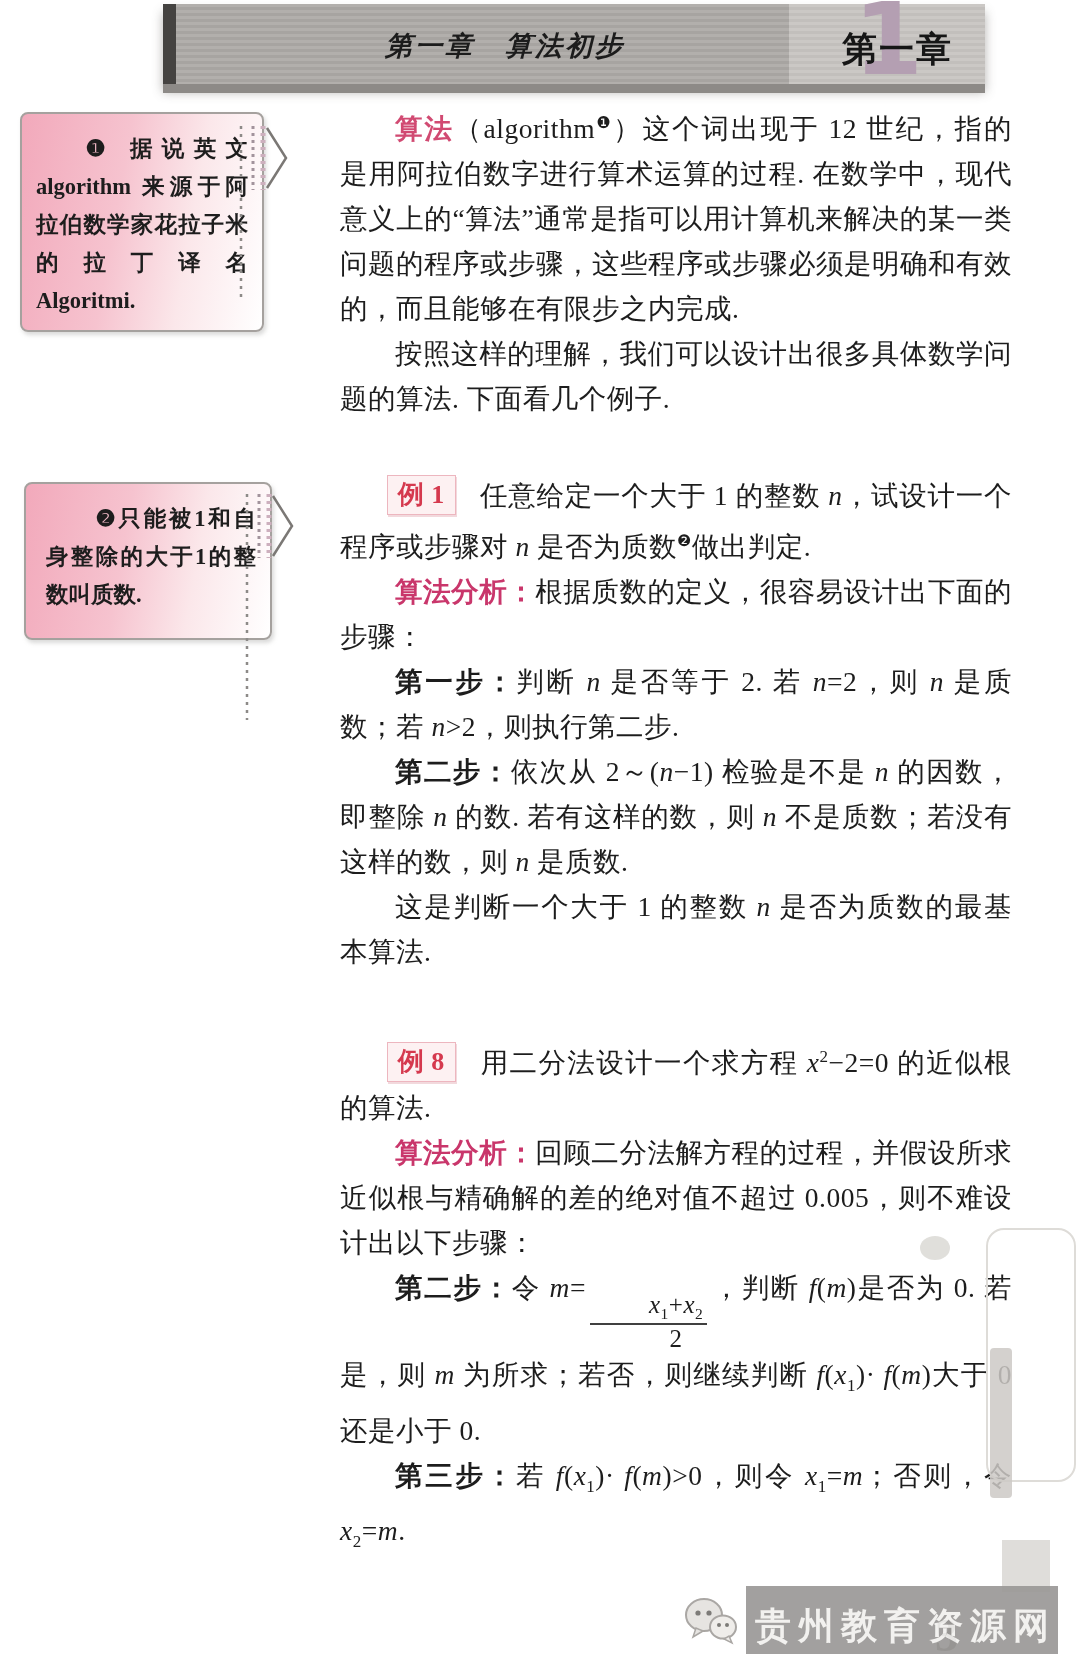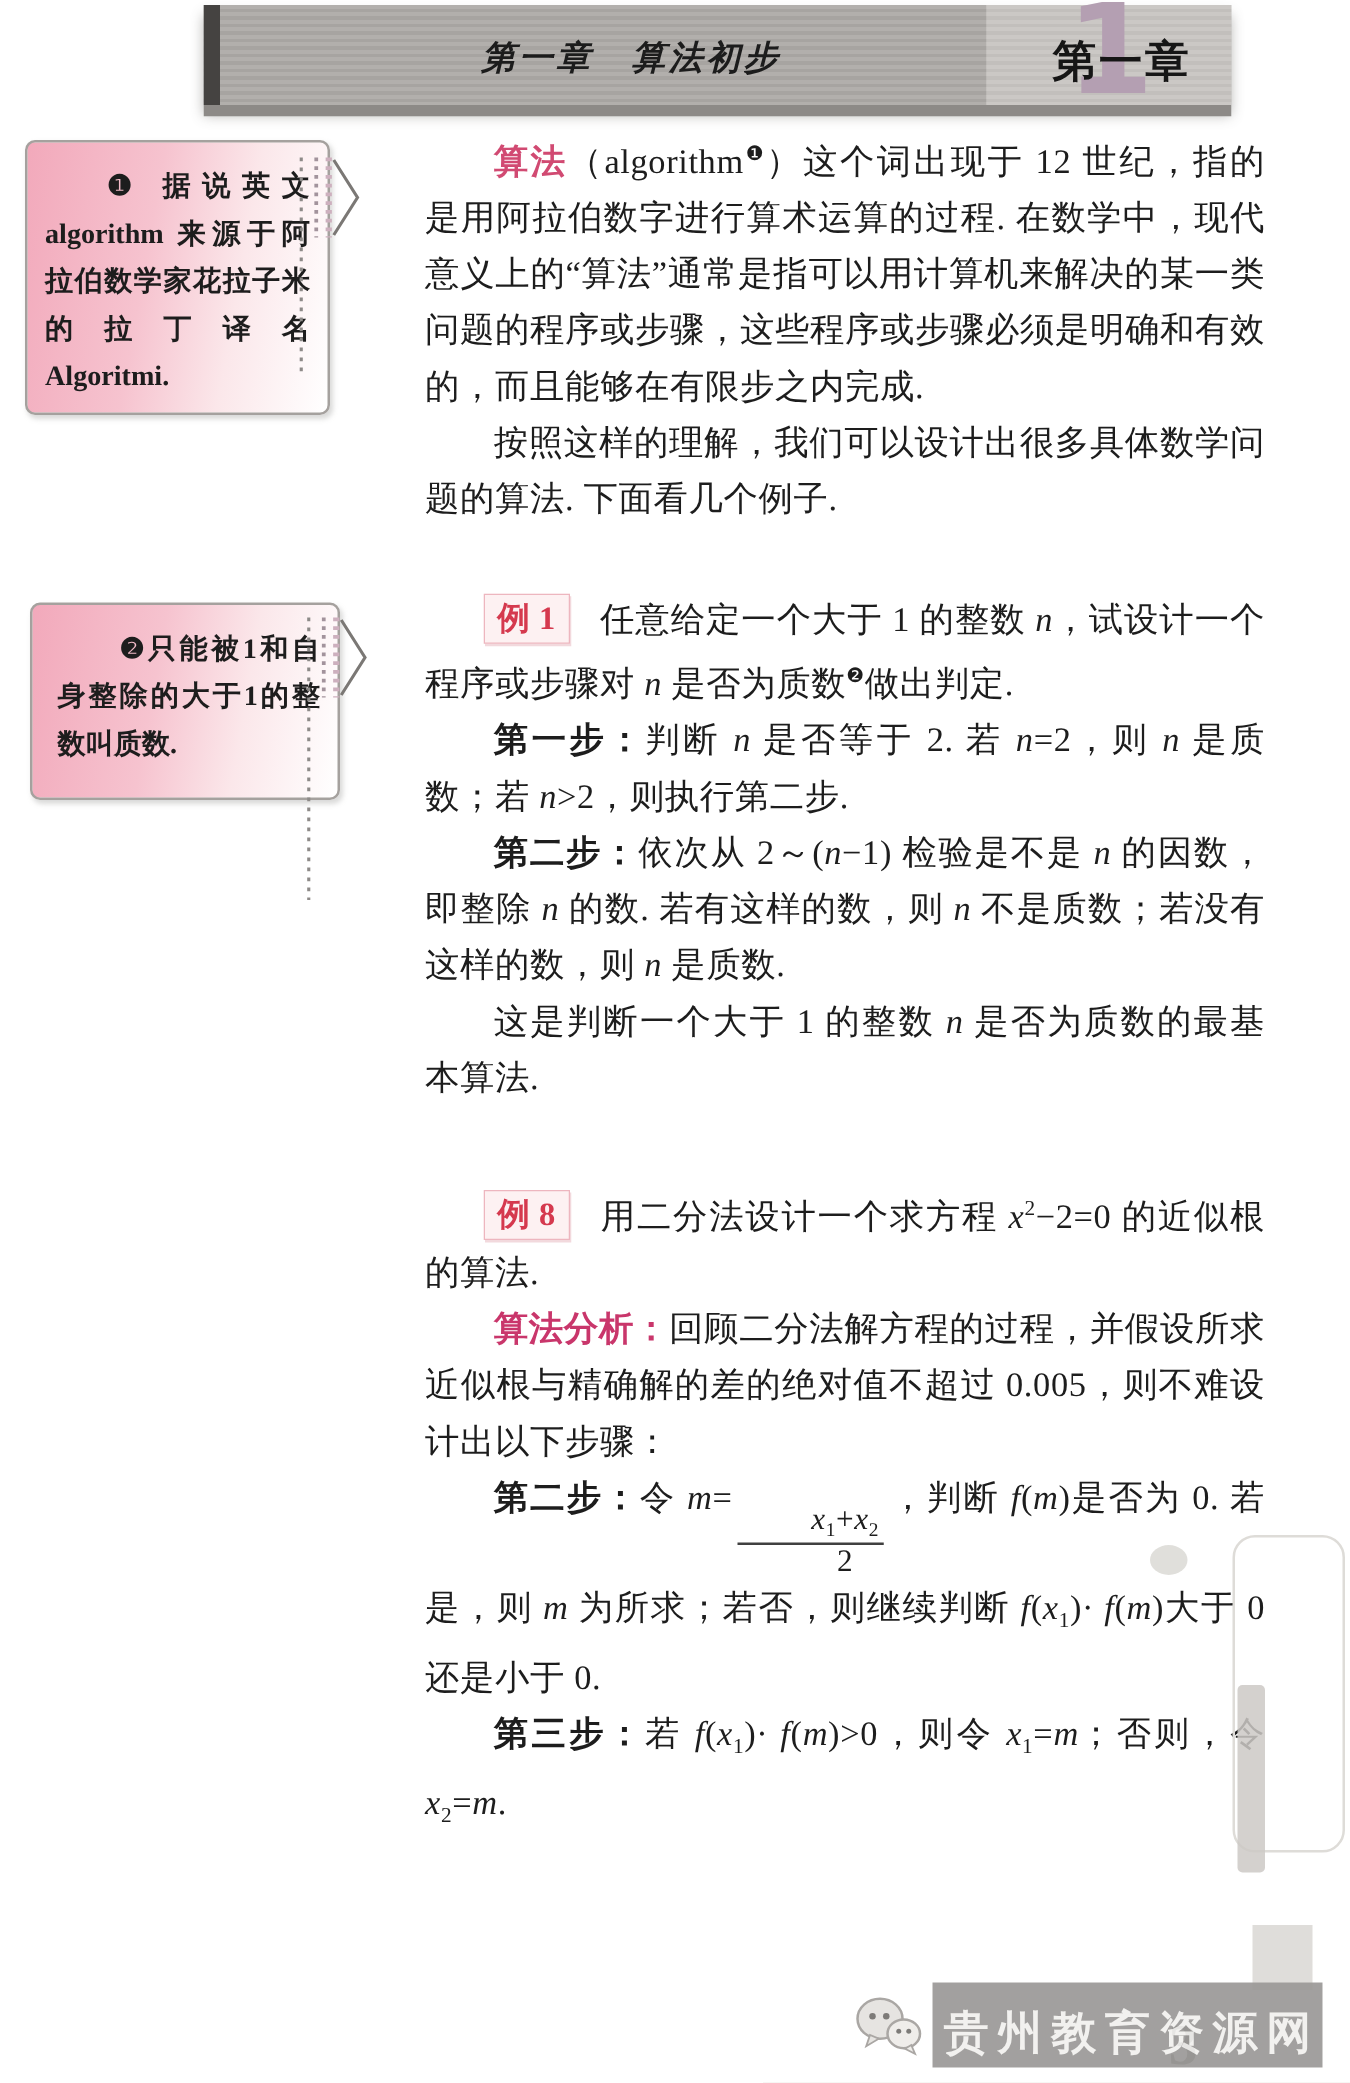--- a/index.html
+++ b/index.html
@@ -104,20 +104,21 @@
   </svg>
 
   <div class="main">
 
     <p class="para indent"><span class="term">算法</span><span>（algorithm<sup class="mk">❶</sup>）这个词出现于 12 世纪，指的是用阿拉伯数字进行算术运算的过程. 在数学中，现代意义上的“算法”通常是指可以用计算机来解决的某一类问题的程序或步骤，这些程序或步骤必须是明确和有效的，而且能够在有限步之内完成.</span></p>
 
     <p class="para indent">按照这样的理解，我们可以设计出很多具体数学问题的算法. 下面看几个例子.</p>
 
     <div class="example example-1">
       <p class="para ex-first"><span class="badge">例 1</span><span>任意给定一个大于 1 的整数 <i>n</i>，试设计一个程序或步骤对 <i>n</i> 是否为质数<sup class="mk">❷</sup>做出判定.</span></p>
+      <p class="para indent"><span class="analysis-label">算法分析：</span><span>根据质数的定义，很容易设计出下面的步骤：</span></p>
       <p class="para indent"><span class="steplab">第一步：</span><span>判断 <i>n</i> 是否等于 2. 若 <i>n</i>=2，则 <i>n</i> 是质数；若 <i>n</i>&gt;2，则执行第二步.</span></p>
       <p class="para indent"><span class="steplab">第二步：</span><span>依次从 2～(<i>n</i>−1) 检验是不是 <i>n</i> 的因数，即整除 <i>n</i> 的数. 若有这样的数，则 <i>n</i> 不是质数；若没有这样的数，则 <i>n</i> 是质数.</span></p>
       <p class="para indent">这是判断一个大于 1 的整数 <i>n</i> 是否为质数的最基本算法.</p>
     </div>
 
     <div class="example example-2">
       <p class="para ex-first"><span class="badge">例 8</span><span>用二分法设计一个求方程 <i>x</i><sup>2</sup>−2=0 的近似根的算法.</span></p>
       <p class="para indent"><span class="analysis-label">算法分析：</span><span>回顾二分法解方程的过程，并假设所求近似根与精确解的差的绝对值不超过 0.005，则不难设计出以下步骤：</span></p>
       <p class="para indent"><span class="steplab">第二步：</span><span>令 <i>m</i>=<span class="frac">
               <span class="fn"><i>x</i><sub>1</sub>+<i>x</i><sub>2</sub></span>

